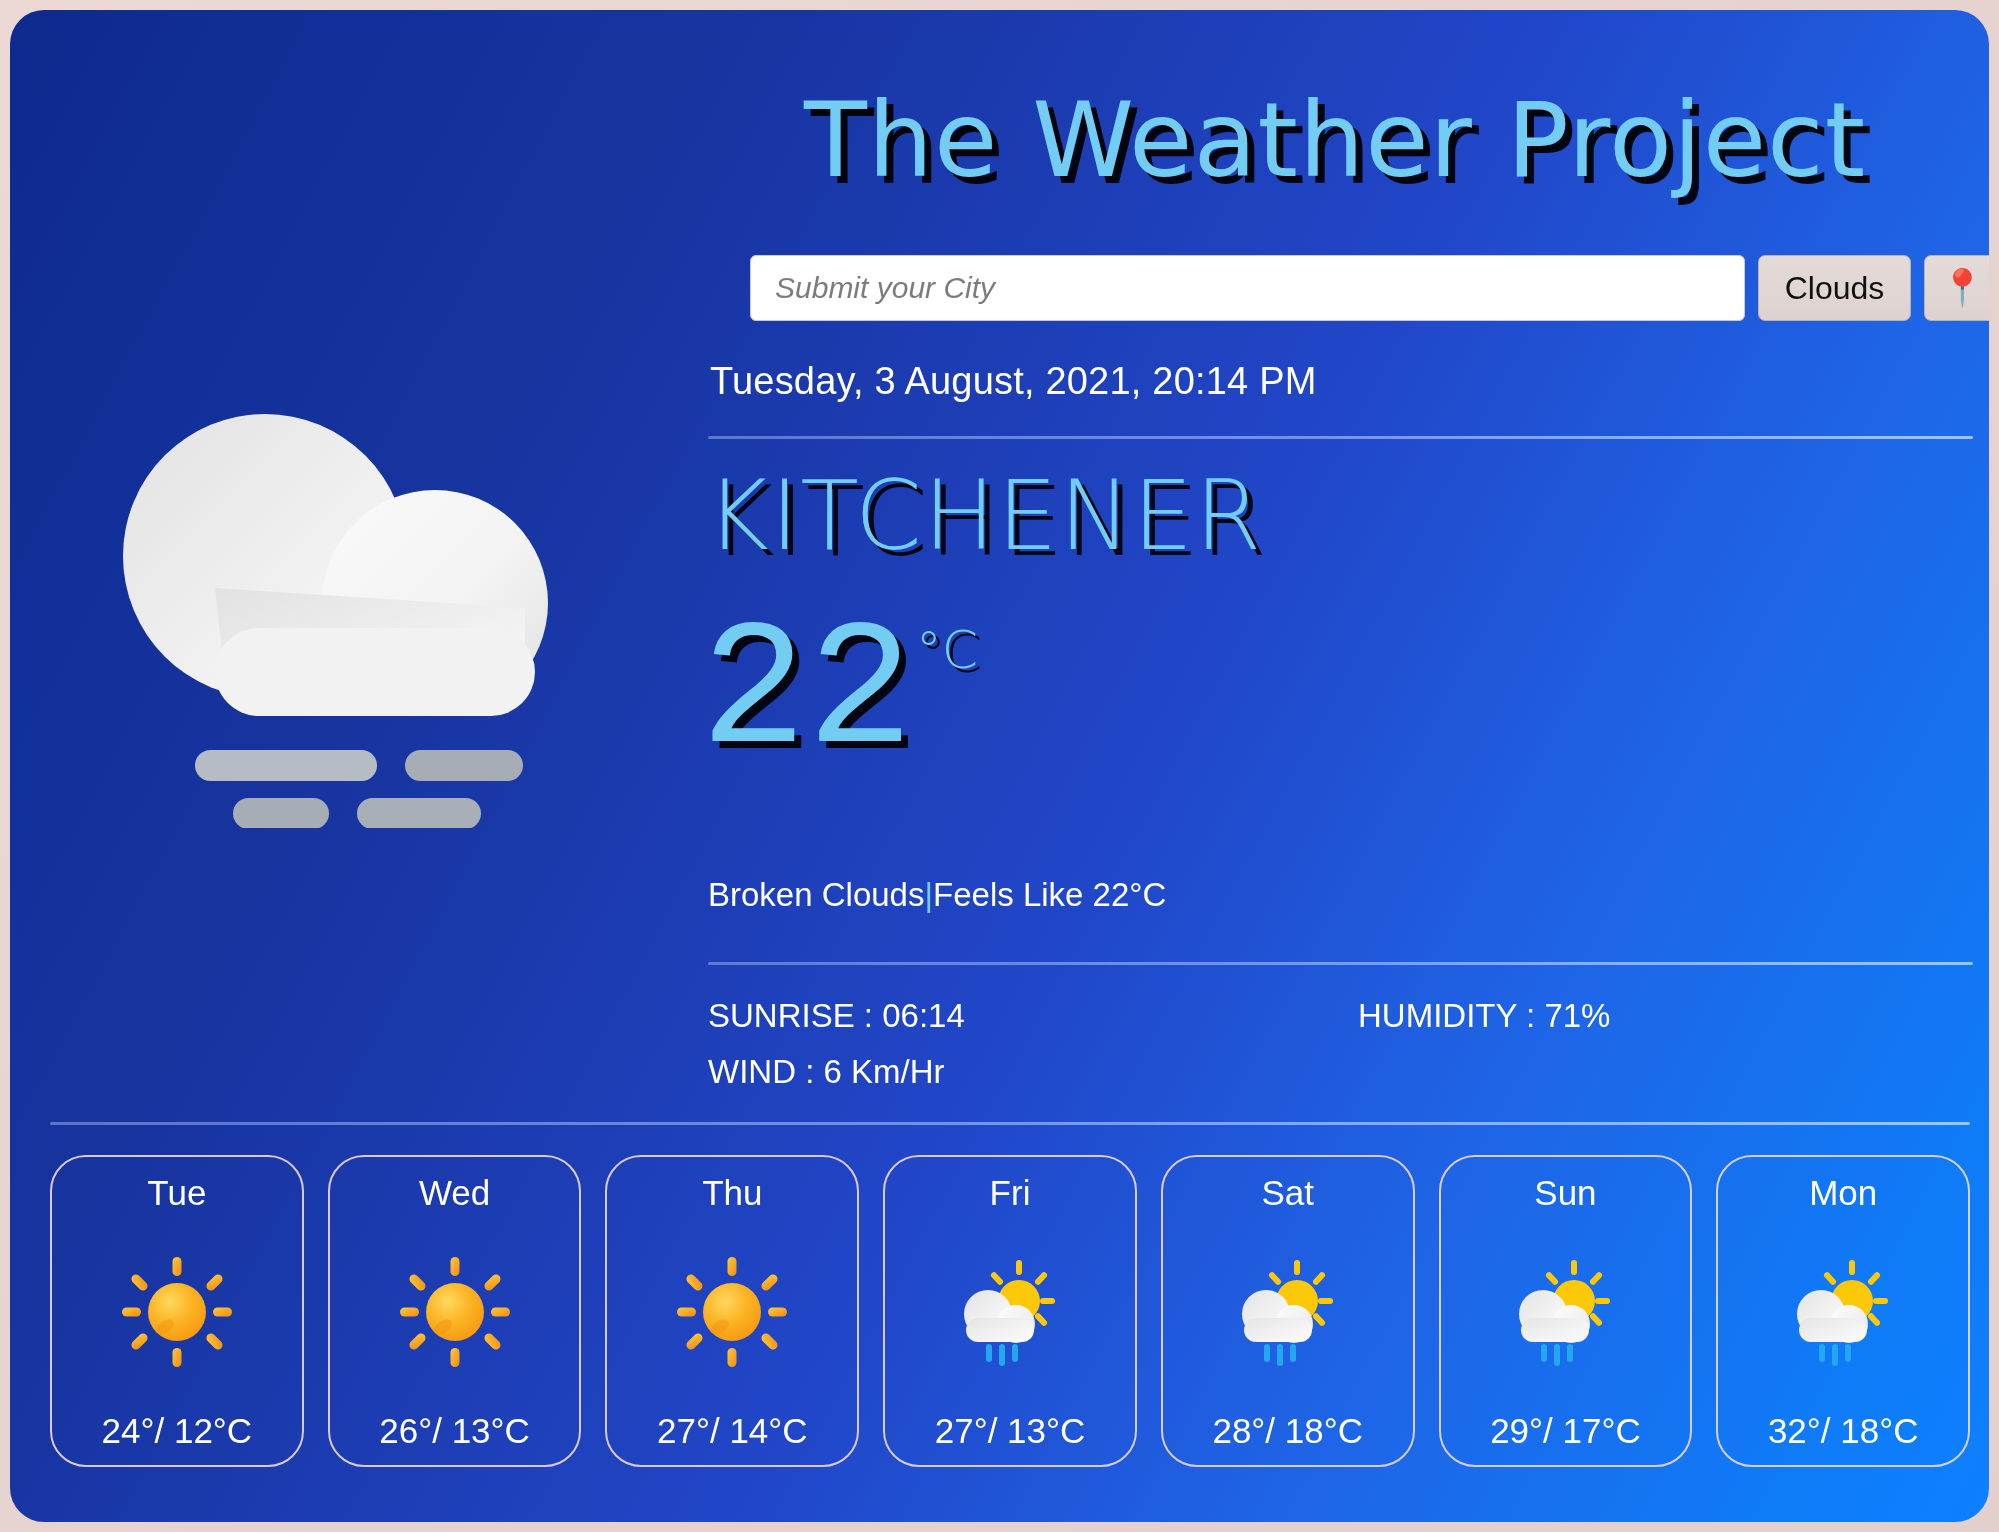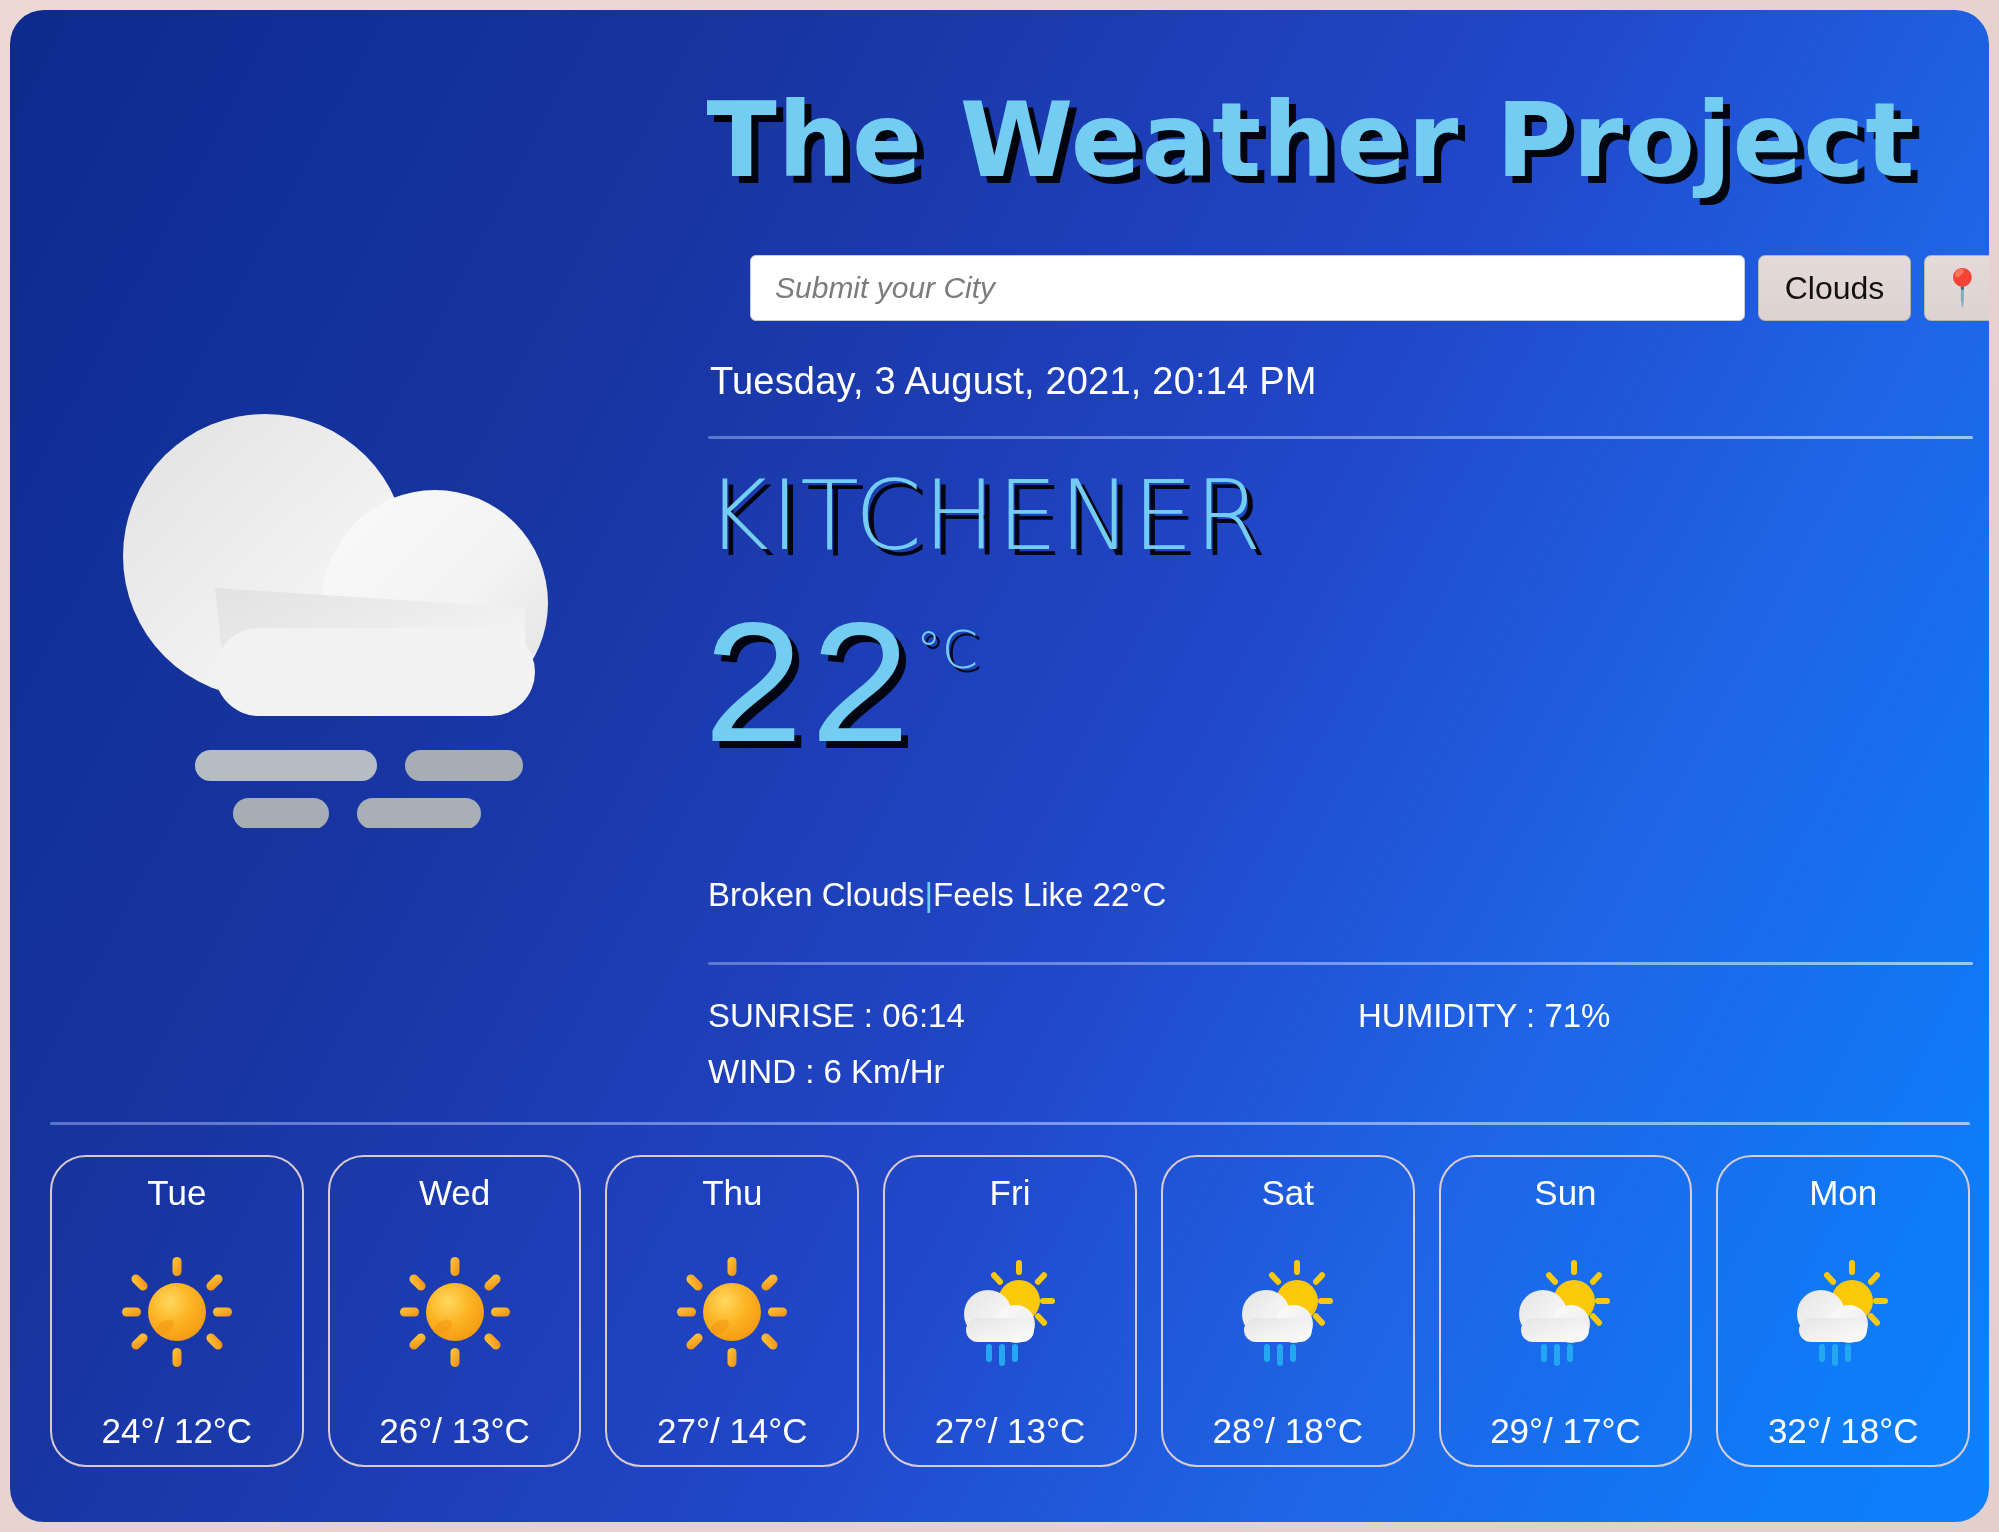--- a/index.html
+++ b/index.html
@@ -38,26 +38,26 @@
         #2147c9 56%,
         #1f64e6 74%,
         #0f7bf7 92%,
         #0d80ff 100%);
     overflow: hidden;
   }
 
   
   #title {
     position: absolute;
-    left: 676px;
+    left: 700px;
     top: 76px;
     width: 1250px;
     text-align: center;
     font-family: "DejaVu Sans", sans-serif;
-    font-weight: 700;
+    font-weight: 400;
     font-size: 103px;
     line-height: 1.05;
     letter-spacing: 1px;
     color: #73cdf3;
     text-shadow: 7px 7px 0 rgba(0,0,0,0.92);
     white-space: nowrap;
   }
 
   
   #search-row {

